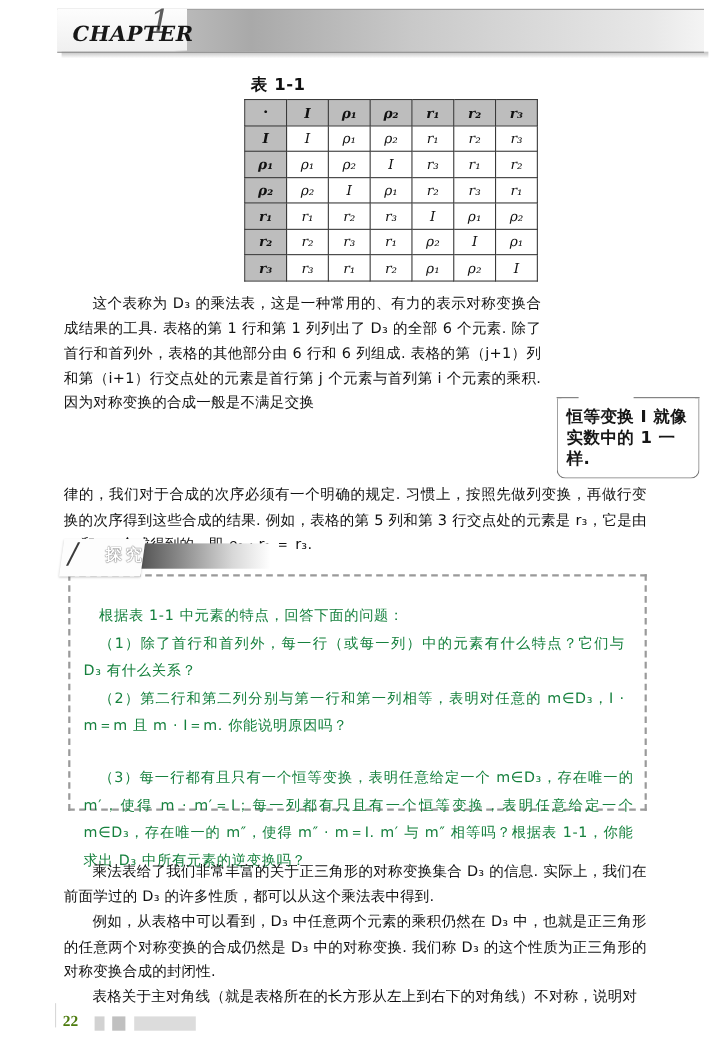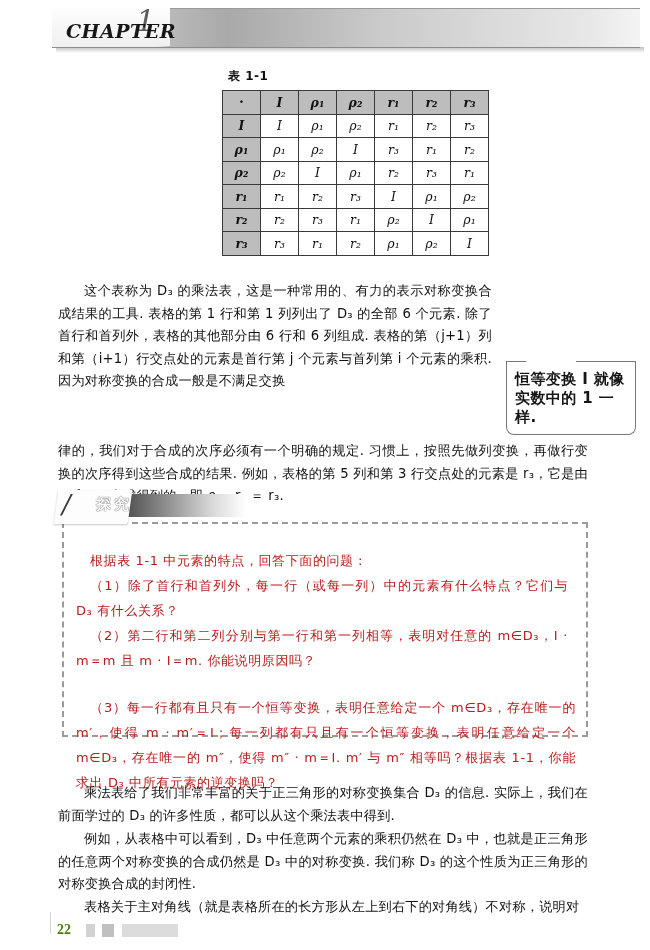--- a/index.html
+++ b/index.html
@@ -80,21 +80,21 @@
     width: 588px;
     height: 6px;
     background: linear-gradient(to bottom, rgba(140,140,140,0.55), rgba(255,255,255,0));
   }
 
   
   .table-caption {
     position: absolute;
     left: 228px;
     top: 68px;
-    font-size: 12px;
+    font-size: 15px;
     font-weight: bold;
     color: #111;
     letter-spacing: 0.5px;
   }
   .mult-table {
     position: absolute;
     left: 222px;
     top: 90px;
     border-collapse: collapse;
     border: 1.6px solid #2a2a2a;
@@ -129,21 +129,21 @@
     font-size: 13.2px;
     line-height: 22.5px;
     color: #111;
     text-align: justify;
     text-justify: inter-character;
     letter-spacing: 0.2px;
   }
 
   #para-main {
     left: 58px;
-    top: 280px;
+    top: 266px;
     width: 434px;
   }
   #para-main-cont {
     left: 58px;
     top: 440px;
     width: 530px;
   }
 
   
   .side-note {
@@ -236,21 +236,21 @@
     font-weight: bold;
     color: #ffffff;
     letter-spacing: 3px;
     text-shadow: 0 0 1px #000;
     z-index: 3;
   }
   .inq-para {
     position: absolute;
     font-size: 13px;
     line-height: 25px;
-    color: #b91c1c;
+    color: #15803d;
     letter-spacing: 0.6px;
     text-align: justify;
   }
   #inq-intro { left: 90px; top: 548px; width: 470px; }
   #inq-q1    { left: 76px; top: 573px; width: 492px; }
   #inq-q2    { left: 76px; top: 623px; width: 492px; }
   #inq-q3    { left: 76px; top: 673px; width: 500px; margin-top: 22px; }
 
   
   #para-bottom1 { left: 58px; top: 782px; width: 530px; }

